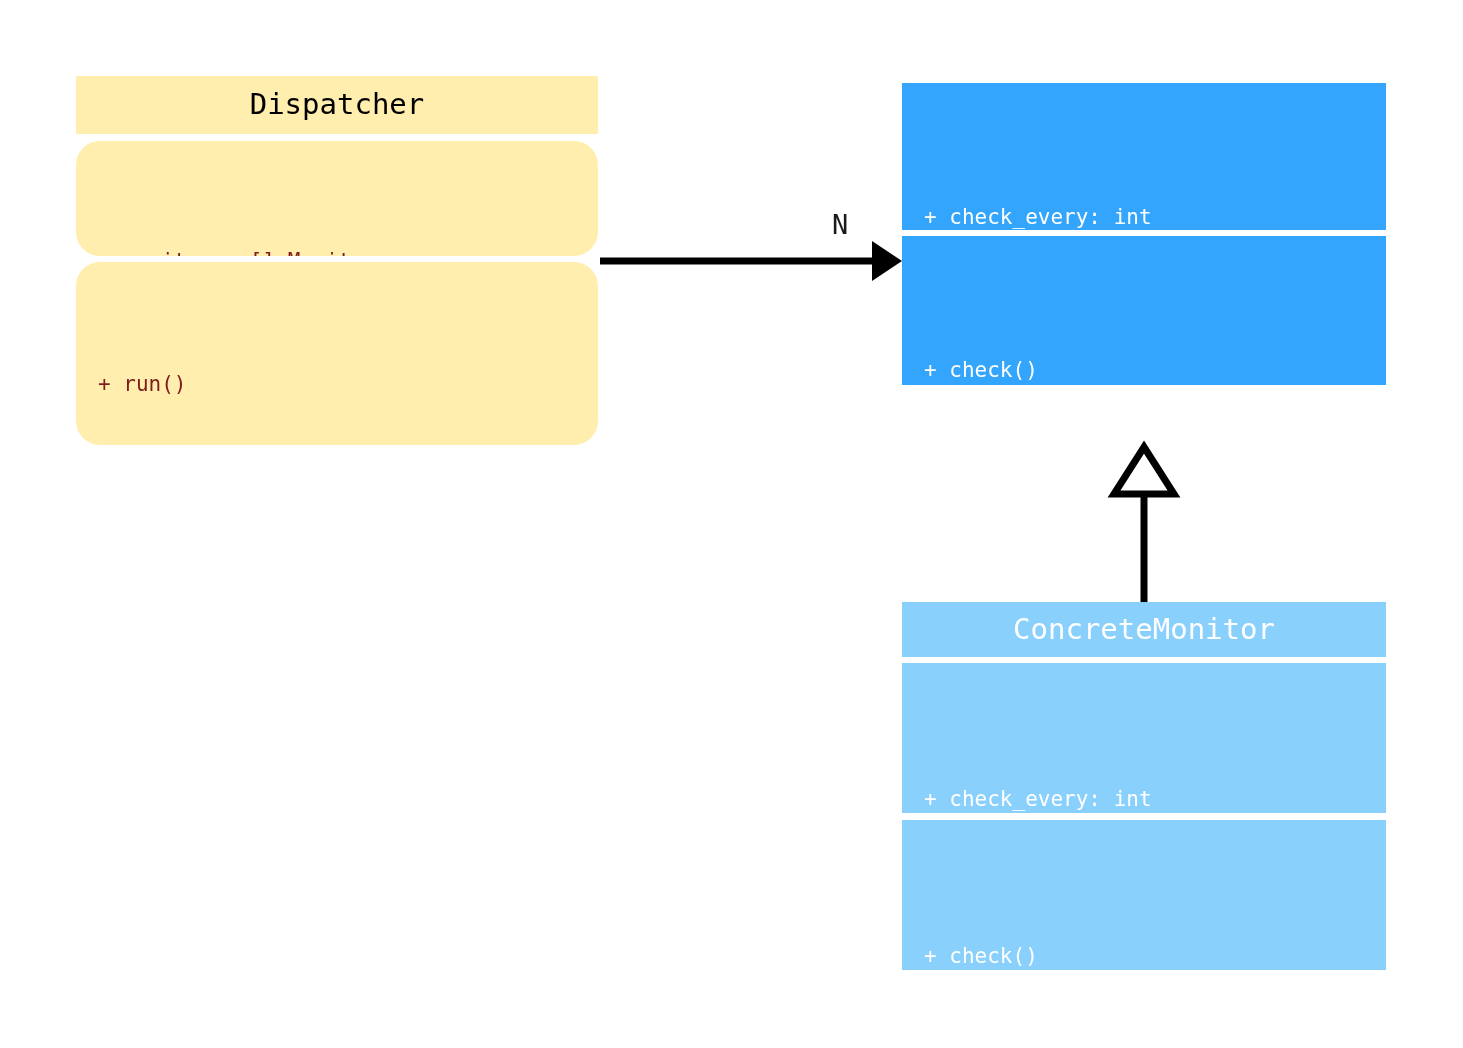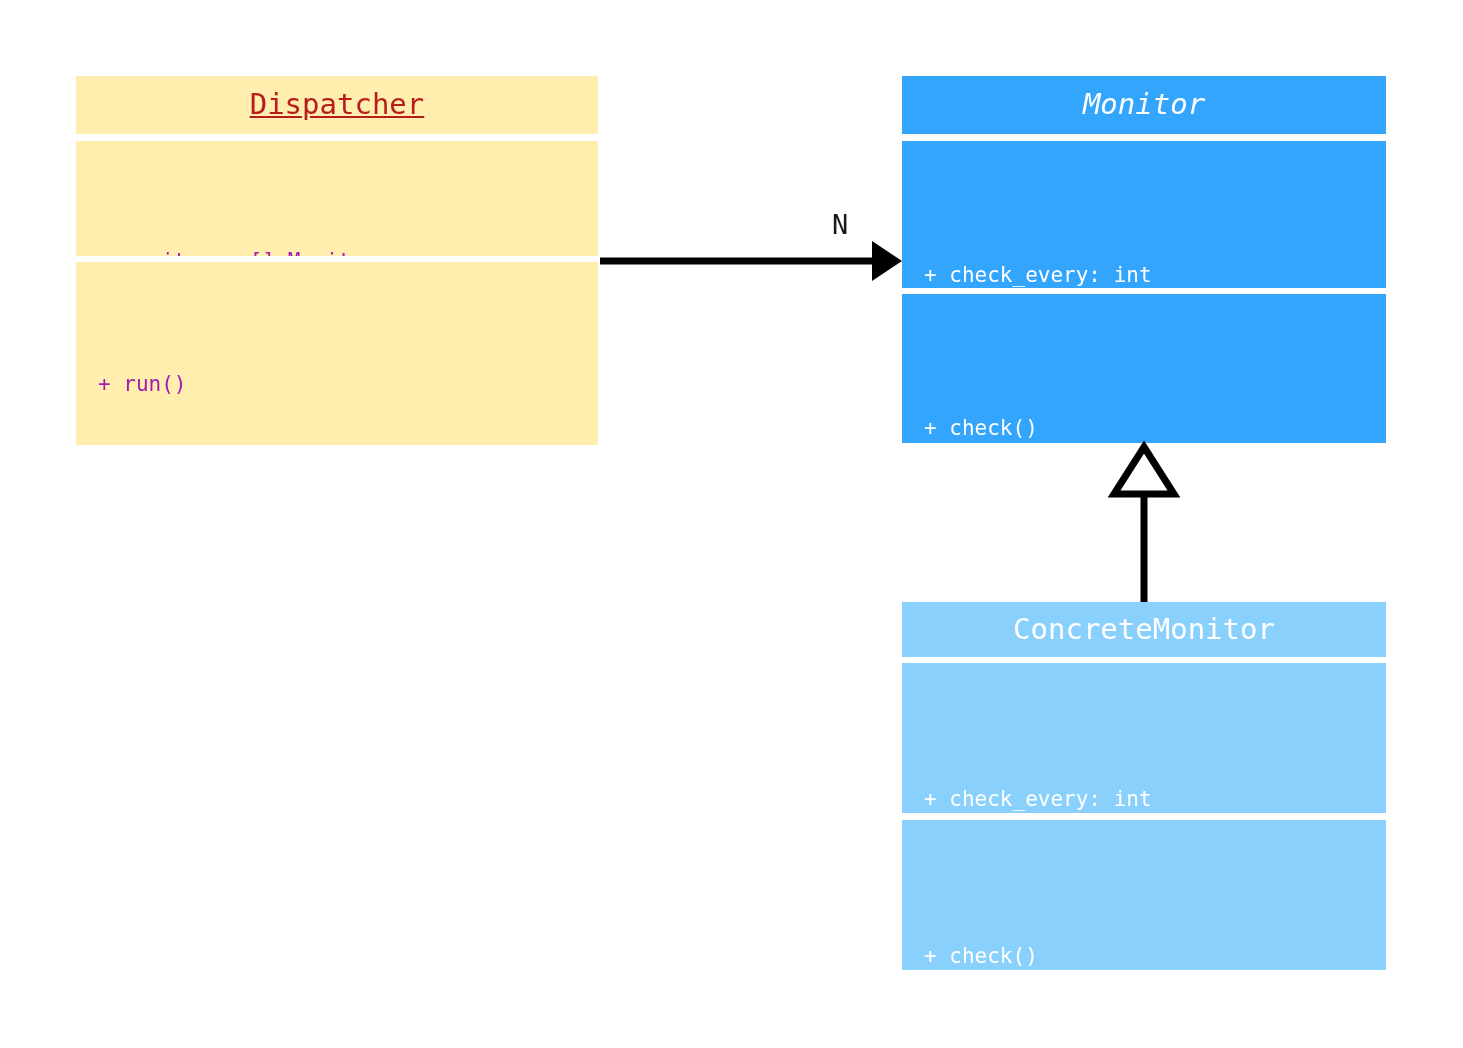--- a/index.html
+++ b/index.html
@@ -47,22 +47,22 @@
   }
 
   
   #class-dispatcher {
     left: 76px;
     top: 76px;
     width: 522px;
     height: 369px;
   }
   #class-dispatcher .uml-compartment { background: #ffeeae; }
-  #class-dispatcher .uml-title { color: #b91c1c; text-decoration: underline; }
-  #class-dispatcher .uml-members { color: #a21caf; }
+  #class-dispatcher .uml-title { color: #000000; }
+  #class-dispatcher .uml-members { color: #7f1d1d; border-radius: 24px; }
   #dispatcher-header { height: 58px; padding-top: 14px; }
   #dispatcher-attrs  { height: 115px; padding: 38px 0 0 22px; margin-top: 7px; }
   #dispatcher-methods{ height: 183px; padding: 40px 0 0 22px; margin-top: 6px; }
 
   
   #class-monitor {
     left: 902px;
     top: 76px;
     width: 484px;
     height: 367px;
@@ -122,23 +122,20 @@
       <div class="member-line">+ monitors: [] Monitor</div>
     </div>
     <div class="uml-compartment uml-members" id="dispatcher-methods">
       <div class="member-line">+ run()</div>
       
       
     </div>
   </div>
 
   <div class="uml-class" id="class-monitor">
-    <div class="uml-compartment" id="monitor-header">
-      <div class="uml-title abstract">Monitor</div>
-    </div>
     <div class="uml-compartment uml-members" id="monitor-attrs">
       <div class="member-line">+ check_every: int</div>
     </div>
     <div class="uml-compartment uml-members" id="monitor-methods">
       <div class="member-line">+ check()</div>
     </div>
   </div>
 
   <div class="uml-class" id="class-concretemonitor">
     <div class="uml-compartment" id="concrete-header">

